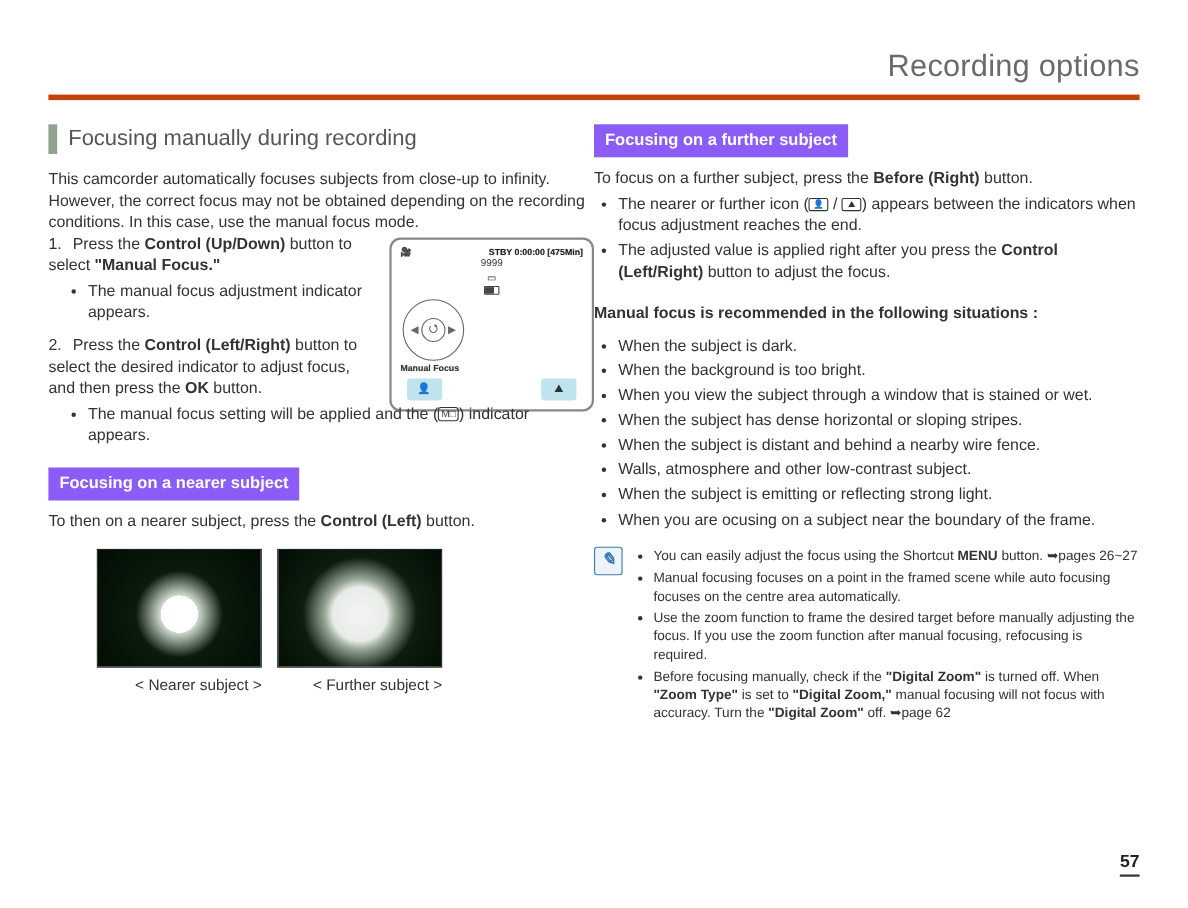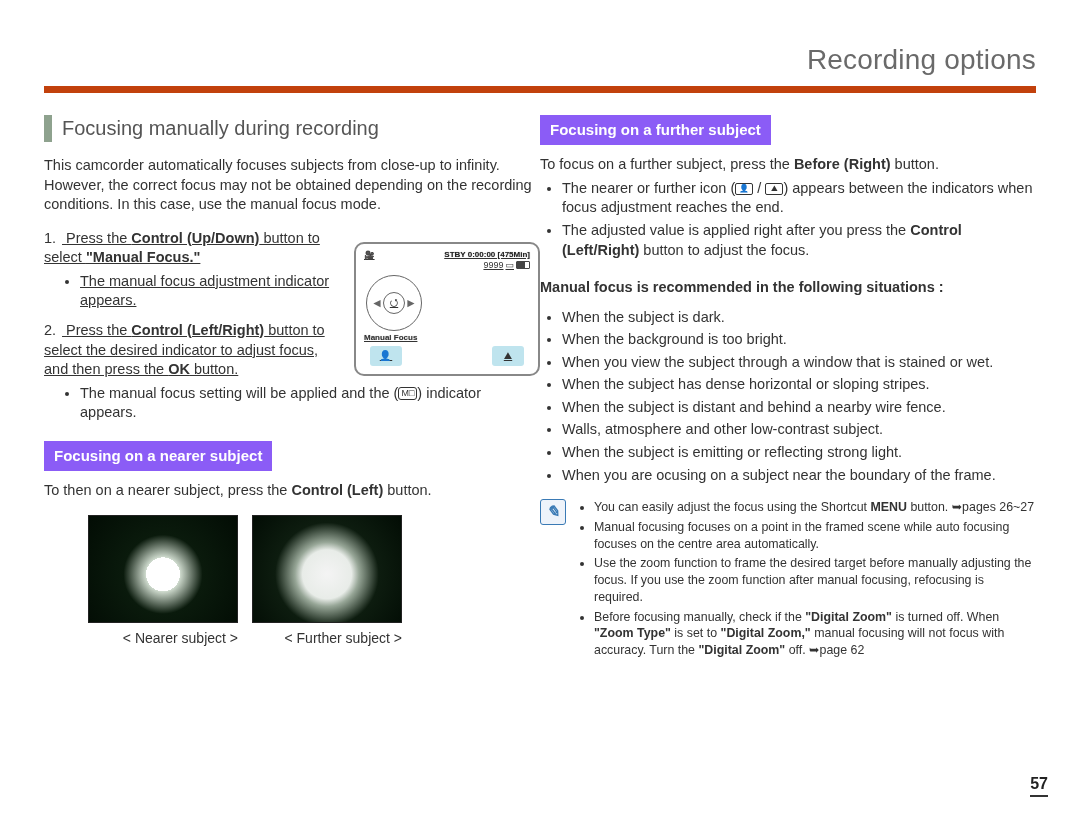--- a/index.html
+++ b/index.html
@@ -13,43 +13,43 @@
   }
   .page {
     padding: 44px 44px 0 44px;
   }
   .page-title {
     text-align: right;
     font-size: 28px;
     font-weight: 400;
     color: #6a6a6a;
     padding-bottom: 10px;
-    border-bottom: 7px solid #c2410c;
+    border-bottom: 5px solid #c2410c;
     margin-bottom: 22px;
     letter-spacing: 0.2px;
   }
   .cols {
     display: flex;
   }
   .col {
     flex: 1;
     font-size: 14.5px;
     line-height: 1.35;
     color: #333;
   }
   .section-heading {
     font-size: 20px;
     color: #555;
     font-weight: 400;
     border-left: 8px solid #8ea28e;
     padding-left: 10px;
     margin-bottom: 14px;
   }
-  .intro-text { margin-bottom: 14px; }
-  .flex-row { display: flex; gap: 14px; align-items: center; text-decoration: underline; }
+  .intro-text { }
+  .flex-row { display: flex; gap: 14px; align-items: flex-end; }
   .num-list { list-style: none; padding-left: 0; }
   .num-list > li { margin-bottom: 10px; }
   .num-list .num { display: inline-block; width: 18px; vertical-align: top; }
   .sub-bullets { list-style: disc; padding-left: 36px; margin-top: 4px; }
   .sub-bullets li { margin-bottom: 2px; }
   .green-banner {
     display: inline-block;
     background: #8b5cf6;
     color: #fff;
     font-weight: bold;
@@ -104,21 +104,21 @@
     width: 26px; height: 26px; flex-shrink:0;
     border: 1.5px solid #3a7ab5; border-radius:3px;
     display:flex; align-items:center; justify-content:center;
     color:#3a7ab5; font-weight:bold; font-style:italic; font-size:16px;
     background:#eef3fa;
   }
   .note-bullets { list-style: disc; padding-left: 18px; }
   .note-bullets li { margin-bottom: 3px; }
   .page-number {
     position: absolute;
-    right: 32px;
+    right: 44px;
     bottom: 28px;
     font-size: 16px;
     font-weight: bold;
     border-bottom: 2px solid #333;
     padding-bottom: 2px;
   }
   .b { font-weight: bold; }
   .inline-icon {
     display:inline-block; width:18px; height:12px; border:1px solid #333; border-radius:2px;
     vertical-align:middle; font-size:8px; text-align:center; line-height:10px;
@@ -153,21 +153,21 @@
             <span class="num">2.</span>
             <span>Press the </span><span class="b">Control (Left/Right)</span><span> button to select the desired indicator to adjust focus, and then press the </span><span class="b">OK</span><span> button.</span>
           </li>
         </ol>
 
         <div class="screen-mock">
           <div class="screen-top-row">
             <span>🎥</span>
             <span class="stby-text">STBY 0:00:00 [475Min]</span>
           </div>
-          <div class="battery-row" style="justify-content:flex-end;">
+          <div class="battery-row" style="justify-content:flex-end;flex-direction:column;">
             <span>9999</span>
             <span>▭</span>
             <span class="batt"></span>
           </div>
           <div class="control-circle">
             <span class="arrow-l">◄</span>
             <div class="inner">⭯</div>
             <span class="arrow-r">►</span>
           </div>
           <div class="mf-label">Manual Focus</div>

